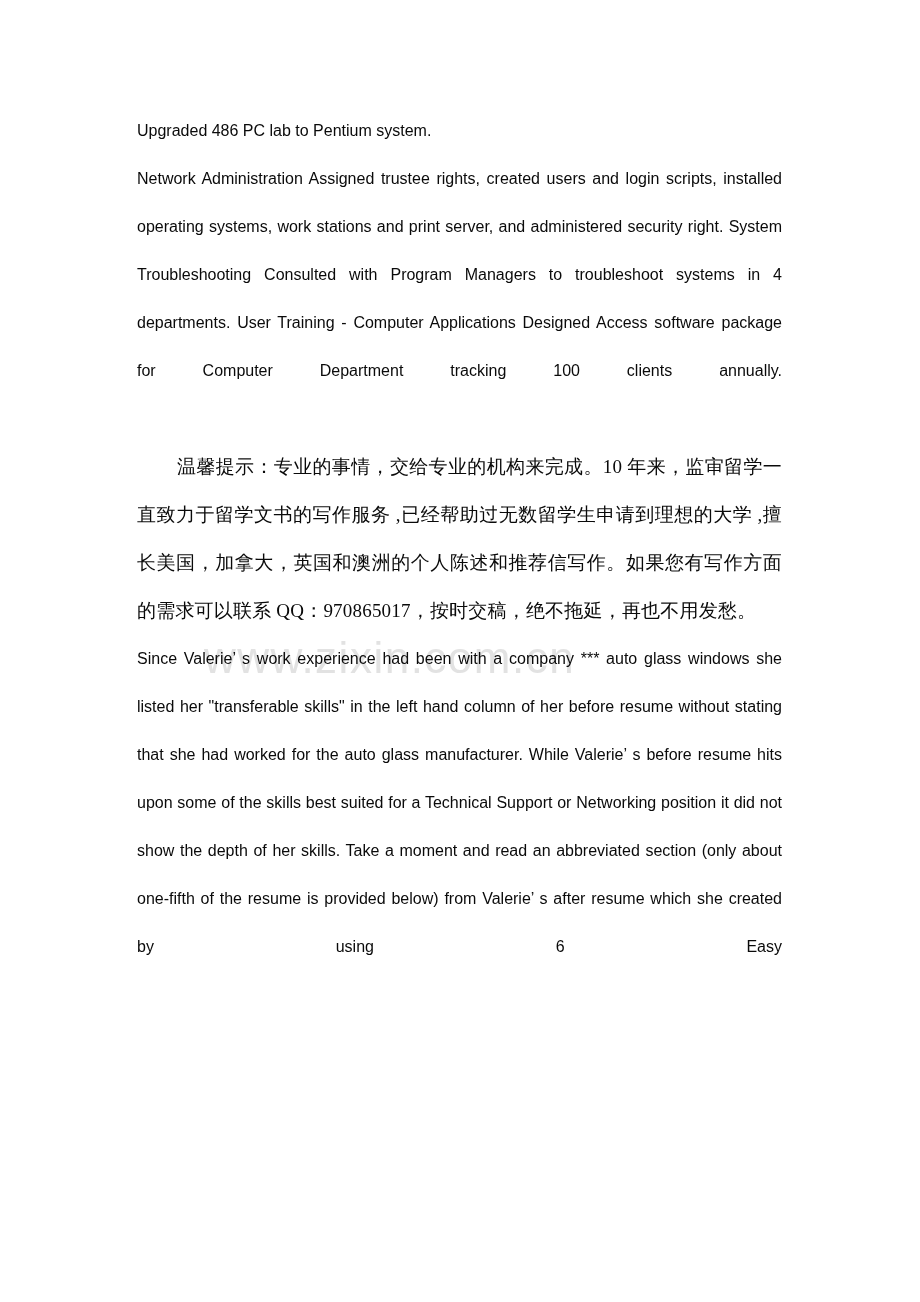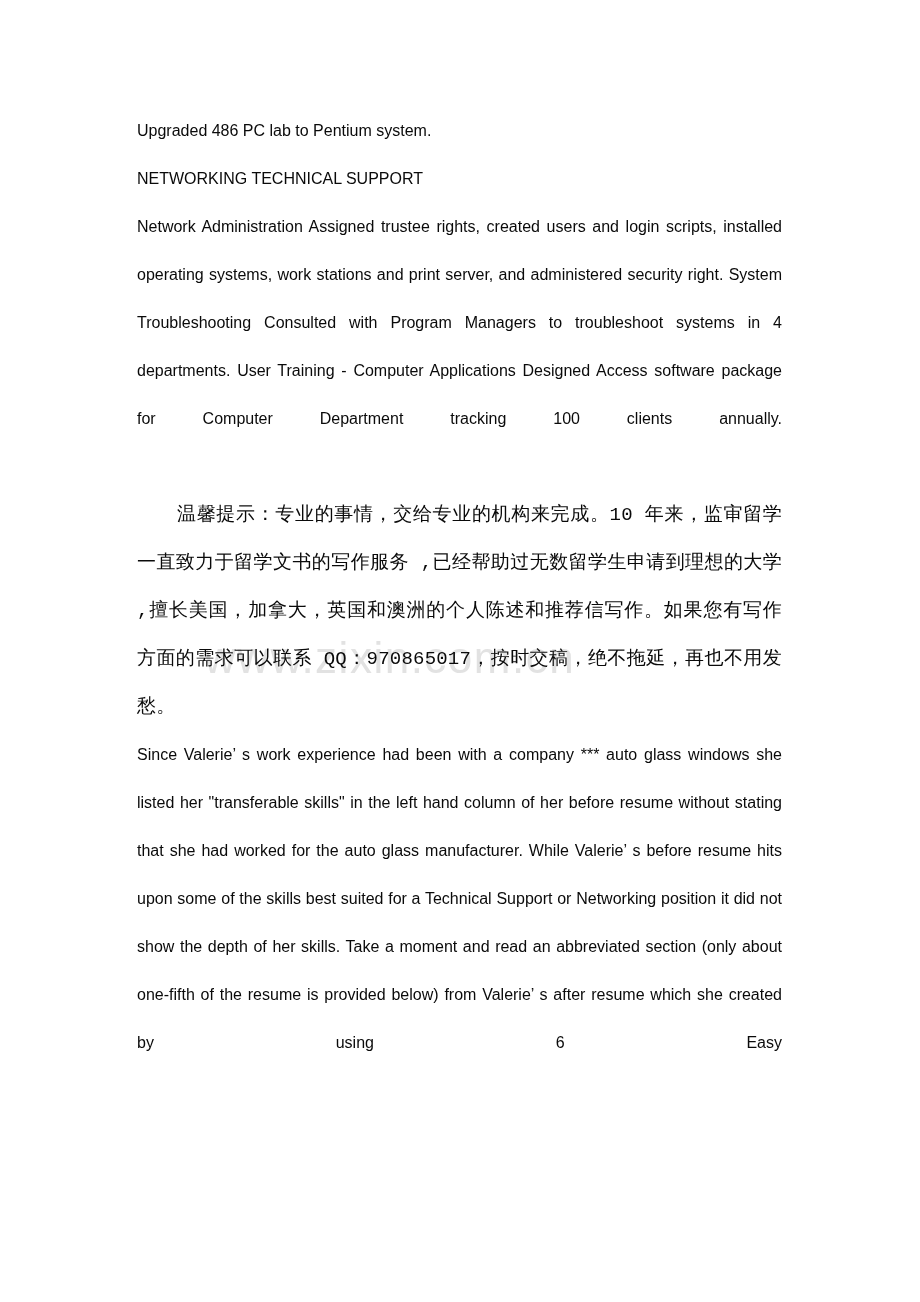--- a/index.html
+++ b/index.html
@@ -80,21 +80,21 @@
   .para.flush {
     text-align: left;
   }
 
   .para + .para {
     margin-top: 0;
   }
 
   
   .para.cjk {
-    font-family: Liberation Mono, monospace;
+    font-family: Liberation Serif, serif;
     font-size: 19px;
     line-height: 48px;
     letter-spacing: 0.2px;
     text-align: justify;
   }
   .para.cjk.indent {
     text-indent: 40px;
   }
   .para.cjk::after {
     content: "";
@@ -111,21 +111,20 @@
 <div id="page" style="background: rgb(255, 255, 255);">
 
   <div id="watermark">
     <span class="wm-text" style="color: rgb(226, 226, 226);">www.zixin.com.cn</span>
   </div>
 
   <div id="content" style="color: rgb(10, 10, 10);">
 
     <p class="para flush">Upgraded 486 PC lab to Pentium system.</p>
 
-    <p class="para flush">NETWORKING TECHNICAL SUPPORT</p>
 
     <p class="para justify-all">Network Administration Assigned trustee rights, created users and login scripts, installed operating systems, work stations and print server, and administered security right. System Troubleshooting Consulted with Program Managers to troubleshoot systems in 4 departments. User Training - Computer Applications Designed Access software package for Computer Department tracking 100 clients annually.</p>
 
     <p class="para cjk indent lastline">温馨提示：专业的事情，交给专业的机构来完成。10 年来，监审留学一直致力于留学文书的写作服务 ,已经帮助过无数留学生申请到理想的大学 ,擅长美国，加拿大，英国和澳洲的个人陈述和推荐信写作。如果您有写作方面的需求可以联系 QQ：970865017，按时交稿，绝不拖延，再也不用发愁。</p>
 
 
     <p class="para justify-all">Since Valerie’  s work experience had been with a company *** auto glass windows she listed her "transferable skills" in the left hand column of her before resume without stating that she had worked for the auto glass manufacturer. While Valerie’  s before resume hits upon some of the skills best suited for a Technical Support or Networking position it did not show the depth of her skills. Take a moment and read an abbreviated section (only about one-fifth of the resume is provided below) from Valerie’  s after resume which she created by using 6 Easy</p>
 
   </div>
 </div>

